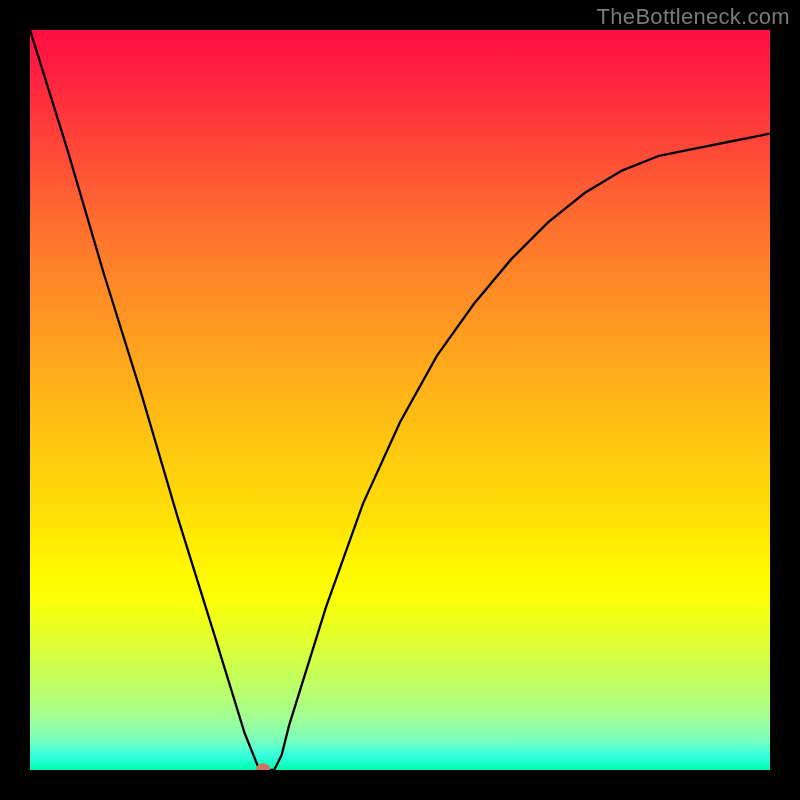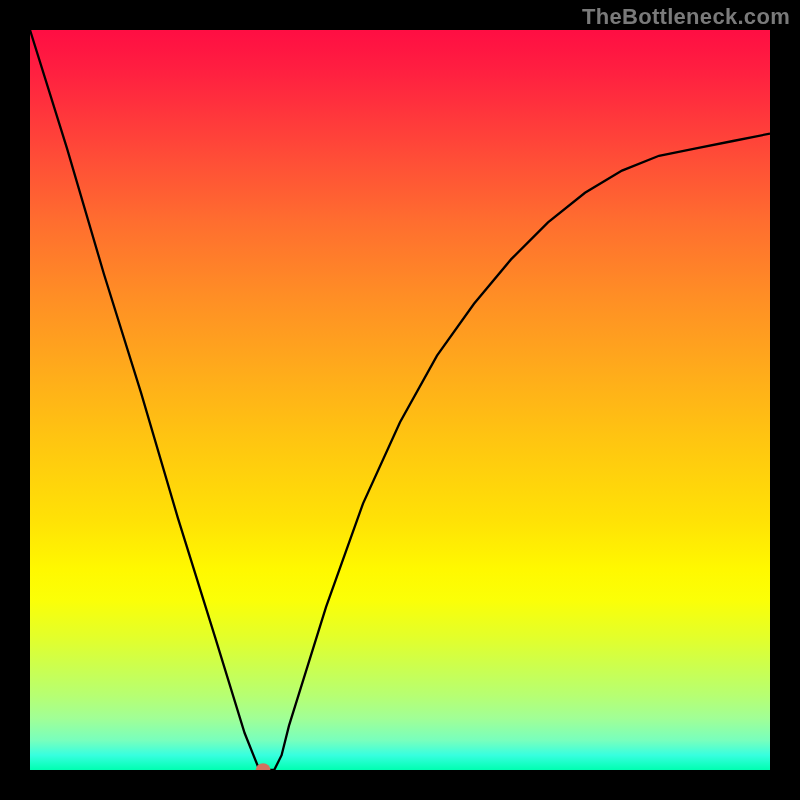--- a/index.html
+++ b/index.html
@@ -50,21 +50,21 @@
     width: 740px;
     height: 740px;
   }
   #watermark {
     position: absolute;
     top: 4px;
     right: 10px;
     color: #7a7a7a;
     font-size: 22px;
     letter-spacing: 0.3px;
-    font-weight: 700;
+    font-weight: 400;
   }
 </style>
 </head>
 <body>
 
 <div id="container">
   <div id="watermark">TheBottleneck.com</div>
 
   <div id="plot-area">
     <svg id="curve-svg" viewBox="0 0 740 740" preserveAspectRatio="none">

